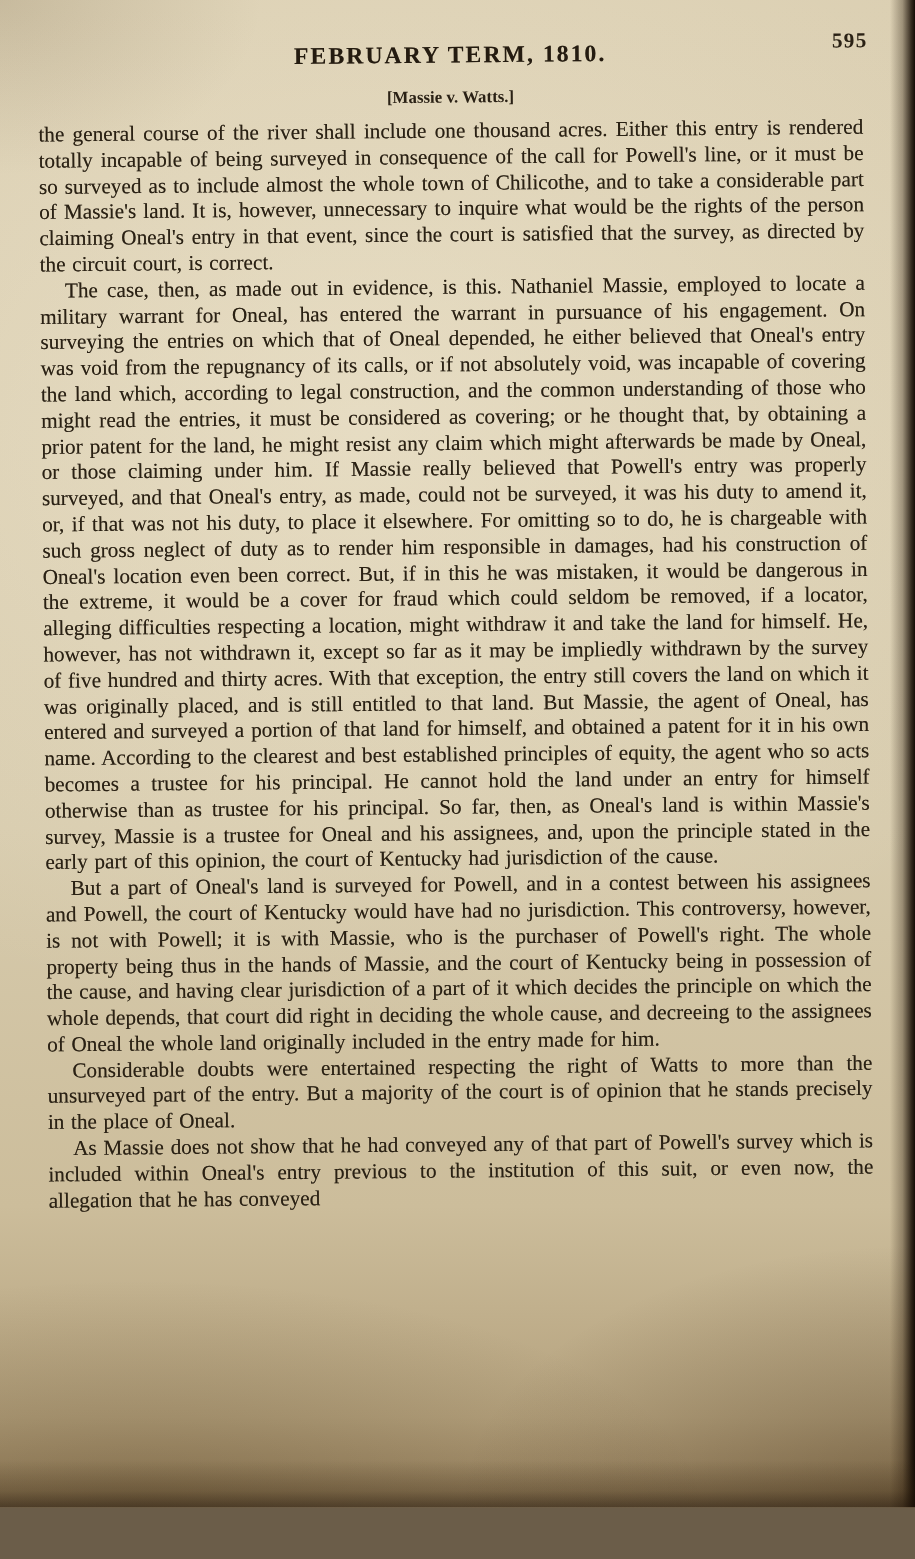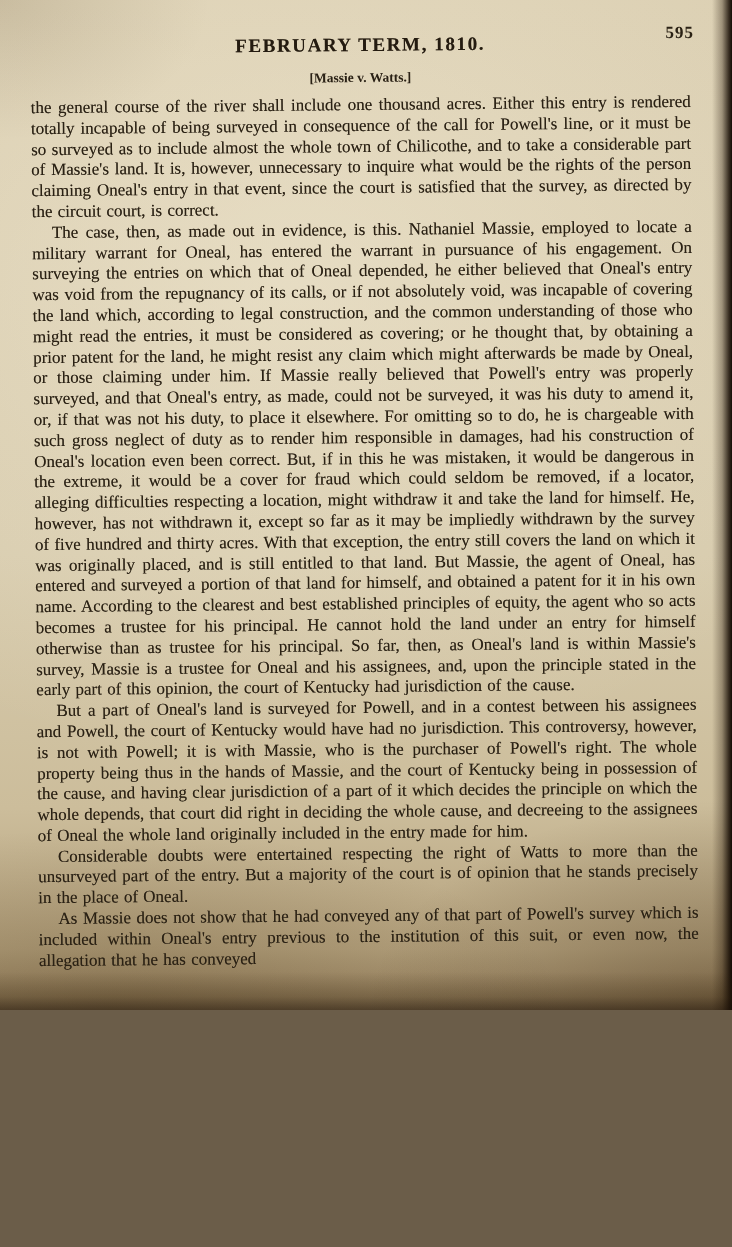--- a/index.html
+++ b/index.html
@@ -4,21 +4,21 @@
 <style>
   * { box-sizing: border-box; }
   html, body {
     margin: 0;
     padding: 0;
     background: #6b5d49;
   }
   .page {
     position: relative;
     width: 732px;
-    height: 1010px;
+    height: 1206px;
     overflow: hidden;
     font-family: "Liberation Serif", "DejaVu Serif", serif;
     color: #2a2114;
     background:
       radial-gradient(ellipse 900px 700px at 40% 28%, rgba(252,245,226,0.38), rgba(252,245,226,0) 70%),
       radial-gradient(ellipse 520px 300px at 100% 100%, rgba(60,40,15,0.38), rgba(60,40,15,0) 70%),
       radial-gradient(ellipse 650px 260px at 15% 100%, rgba(70,50,20,0.30), rgba(70,50,20,0) 70%),
       radial-gradient(ellipse 300px 200px at 0% 0%, rgba(90,70,40,0.18), rgba(90,70,40,0) 70%),
       linear-gradient(180deg, #dbcfb2 0%, #d7cbad 55%, #ccbd9b 80%, #b5a27e 94%, #98825f 100%);
   }

